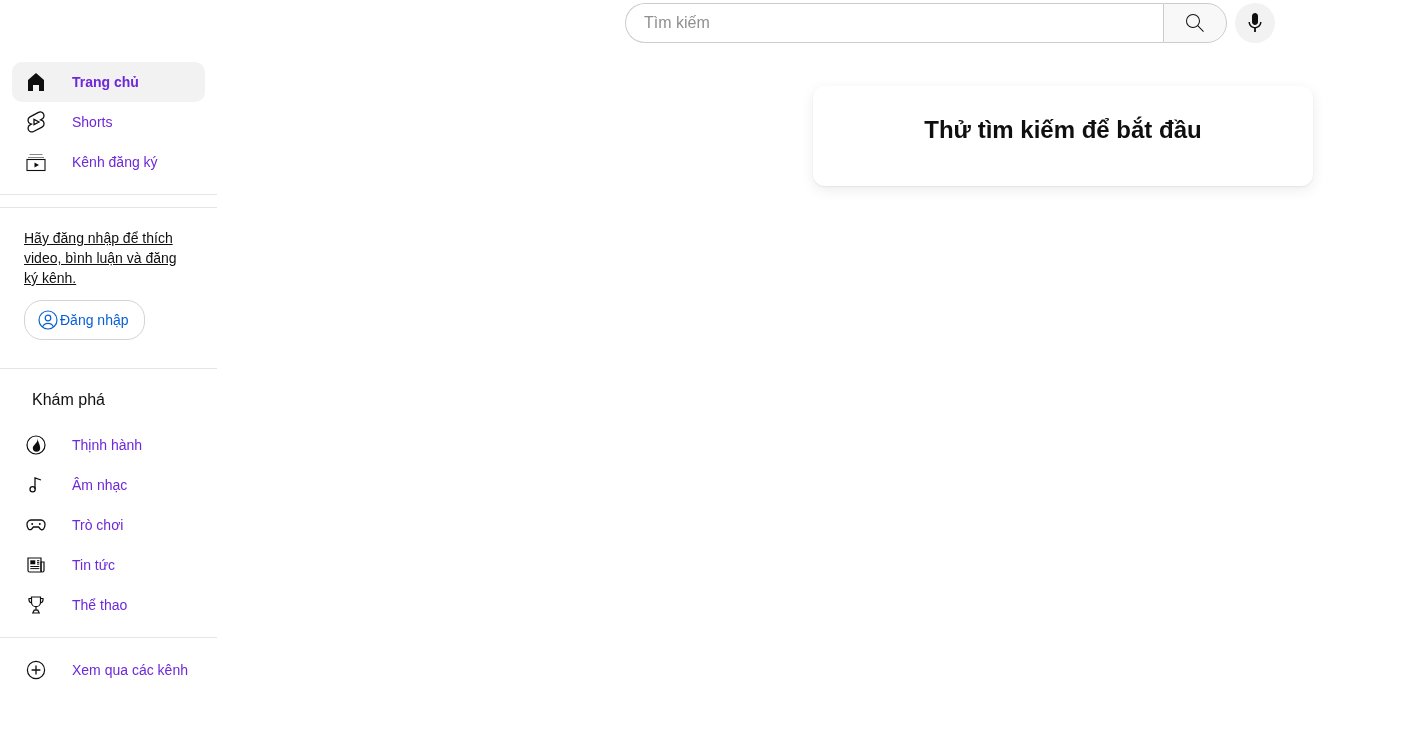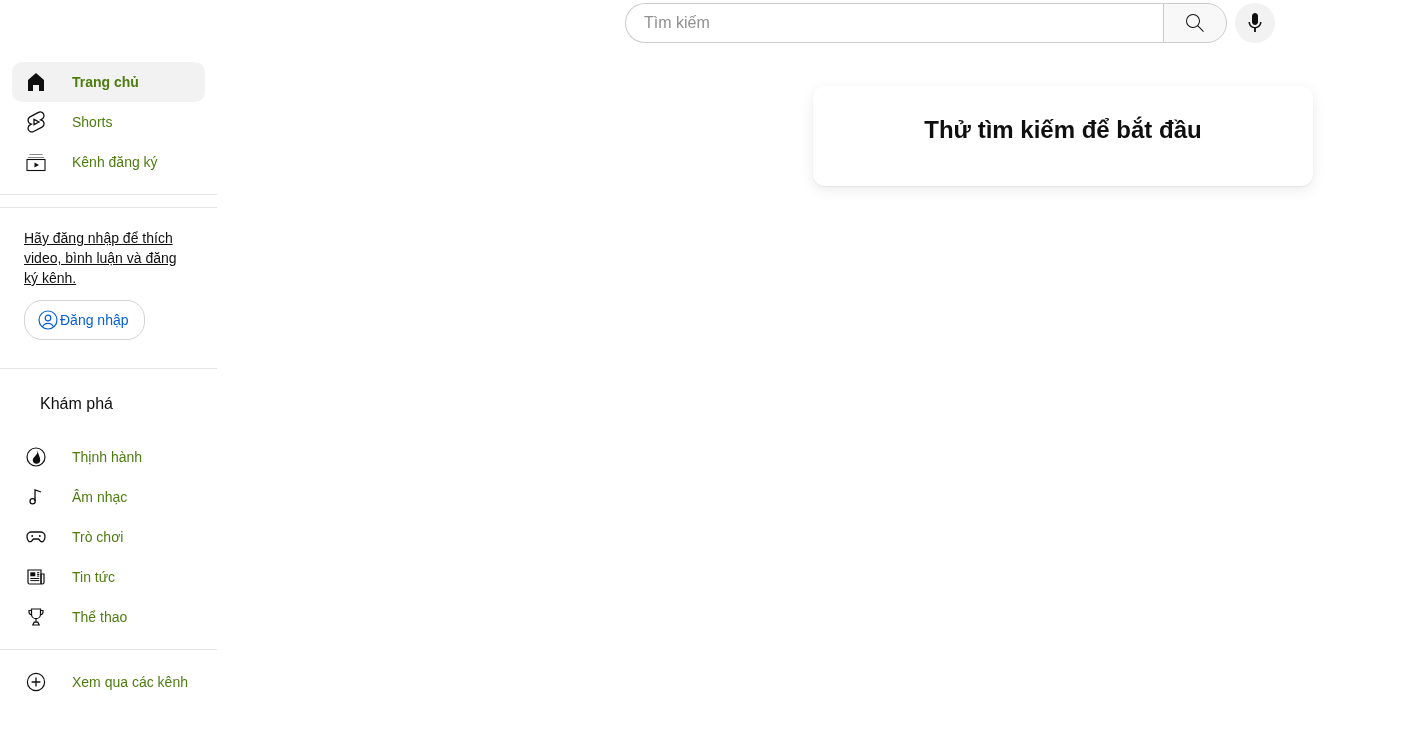--- a/index.html
+++ b/index.html
@@ -148,21 +148,21 @@
   .nav-icon {
     width: 24px; height: 24px;
     display: flex; align-items: center; justify-content: center;
     flex: 0 0 24px;
   }
   .nav-label {
     font-size: 14px;
     line-height: 20px;
     margin-left: 24px;
     white-space: nowrap;
-    color: #4d7c0f;
+    color: #6d28d9;
   }
   .divider {
     height: 1px;
     background: #e5e5e5;
     margin: 12px 0;
     width: 100%;
   }
 
   .signin-block {
     padding: 8px 24px 16px 24px;
@@ -189,21 +189,21 @@
     cursor: pointer;
     line-height: 1;
   }
   .signin-btn .label { font-size: 14px; }
 
   .section-title {
     font-size: 16px;
     line-height: 22px;
     color: #0f0f0f;
     padding: 8px 0 6px 24px;
-    margin: 16px;
+    margin: 8px;
     font-weight: normal;
   }
 
   
   .content {
     position: absolute;
     top: 68px; left: 217px;
     width: 1192px;
     height: 699px;
     background: #ffffff;

